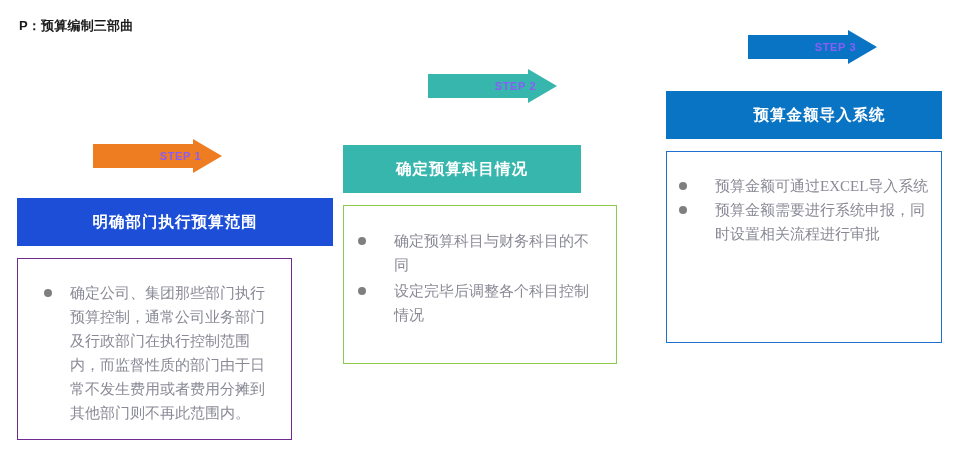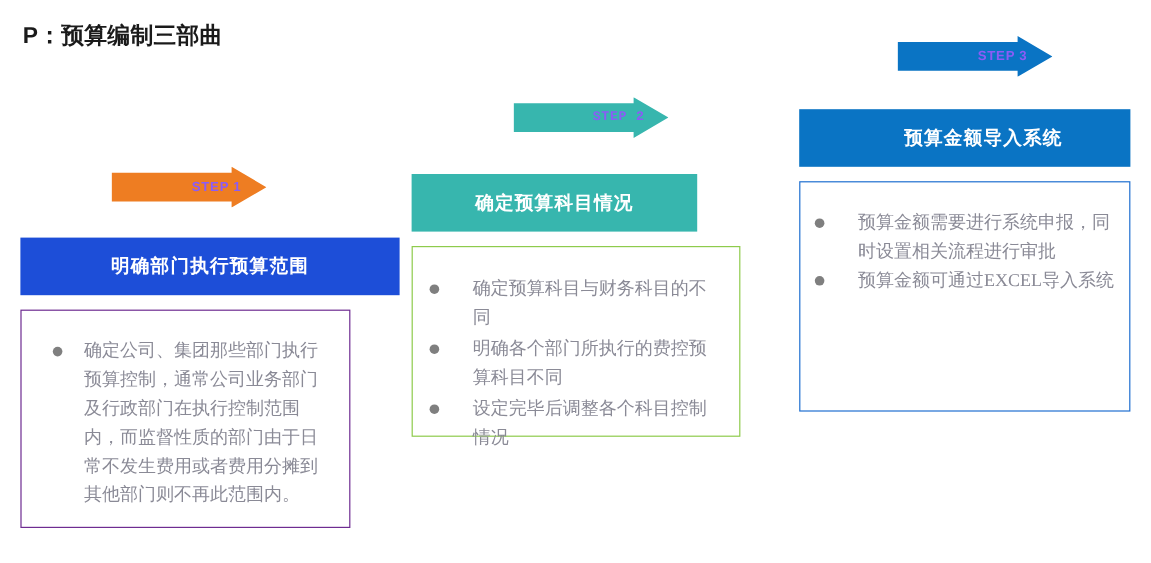--- a/index.html
+++ b/index.html
@@ -13,21 +13,21 @@
     position: relative;
     overflow: hidden;
     font-family: "Liberation Sans", "DejaVu Sans", sans-serif;
   }
 
   
   #page-title {
     position: absolute;
     left: 19px;
     top: 17px;
-    font-size: 19px;
+    font-size: 13px;
     font-weight: bold;
     color: #1a1a1a;
     letter-spacing: 0.2px;
     white-space: nowrap;
   }
 
   
   .step-column {
     position: absolute;
   }
@@ -106,21 +106,21 @@
   }
 
   
   #col1-arrow      { left: 93px;  top: 139px; width: 129px; height: 34px; }
   #col1-header     { left: 17px;  top: 198px; width: 316px; height: 48px; background: #1d4ed8; }
   #col1-body       { left: 17px;  top: 258px; width: 275px; height: 182px; border-color: #6e2c91; }
   #col1-body .bullet-list { padding: 22px 16px 0 26px; }
   #col1-body .bullet-item { padding-left: 26px; }
 
   
-  #col2-arrow      { left: 428px; top: 81px;  width: 129px; height: 34px; font-family: Liberation Mono, monospace; }
+  #col2-arrow      { left: 428px; top: 69px;  width: 129px; height: 34px; }
   #col2-header     { left: 343px; top: 145px; width: 238px; height: 48px; background: #37b6ae; }
   #col2-body       { left: 343px; top: 205px; width: 274px; height: 159px; border-color: #8ecb4c; }
   #col2-body .bullet-list { padding: 23px 14px 0 14px; }
   #col2-body .bullet-item { padding-left: 36px; margin-bottom: 2px; }
 
   
   #col3-arrow      { left: 748px; top: 30px;  width: 129px; height: 34px; }
   #col3-header     { left: 666px; top: 91px;  width: 276px; height: 48px; background: #0a74c4; padding-left: 31px; }
   #col3-body       { left: 666px; top: 151px; width: 276px; height: 192px; border-color: #1f6fd0; }
   #col3-body .bullet-list { padding: 22px 12px 0 12px; }
@@ -164,24 +164,20 @@
   <div class="step-header" id="col2-header">确定预算科目情况</div>
 
   <div class="step-body" id="col2-body">
     <ul class="bullet-list">
       <li class="bullet-item">
         <span class="dot"></span>
         <span class="txt">确定预算科目与财务科目的不同</span>
       </li>
       <li class="bullet-item">
         <span class="dot"></span>
-        <span class="txt">明确各个部门所执行的费控预算科目不同</span>
-      </li>
-      <li class="bullet-item">
-        <span class="dot"></span>
         <span class="txt">设定完毕后调整各个科目控制情况</span>
       </li>
     </ul>
   </div>
 </div>
 
 <div class="step-column">
 
   <div class="arrow-banner" id="col3-arrow">
     <svg width="129" height="34" viewBox="0 0 129 34">
@@ -189,21 +185,21 @@
     </svg>
     <span class="arrow-label">STEP 3</span>
   </div>
 
   <div class="step-header" id="col3-header">预算金额导入系统</div>
 
   <div class="step-body" id="col3-body">
     <ul class="bullet-list">
       <li class="bullet-item">
         <span class="dot"></span>
+        <span class="txt">预算金额可通过EXCEL导入系统</span>
+      </li>
+      <li class="bullet-item">
+        <span class="dot"></span>
         <span class="txt">预算金额需要进行系统申报，同时设置相关流程进行审批</span>
       </li>
-      <li class="bullet-item">
-        <span class="dot"></span>
-        <span class="txt">预算金额可通过EXCEL导入系统</span>
-      </li>
     </ul>
   </div>
 </div>
 
 </body></html>

